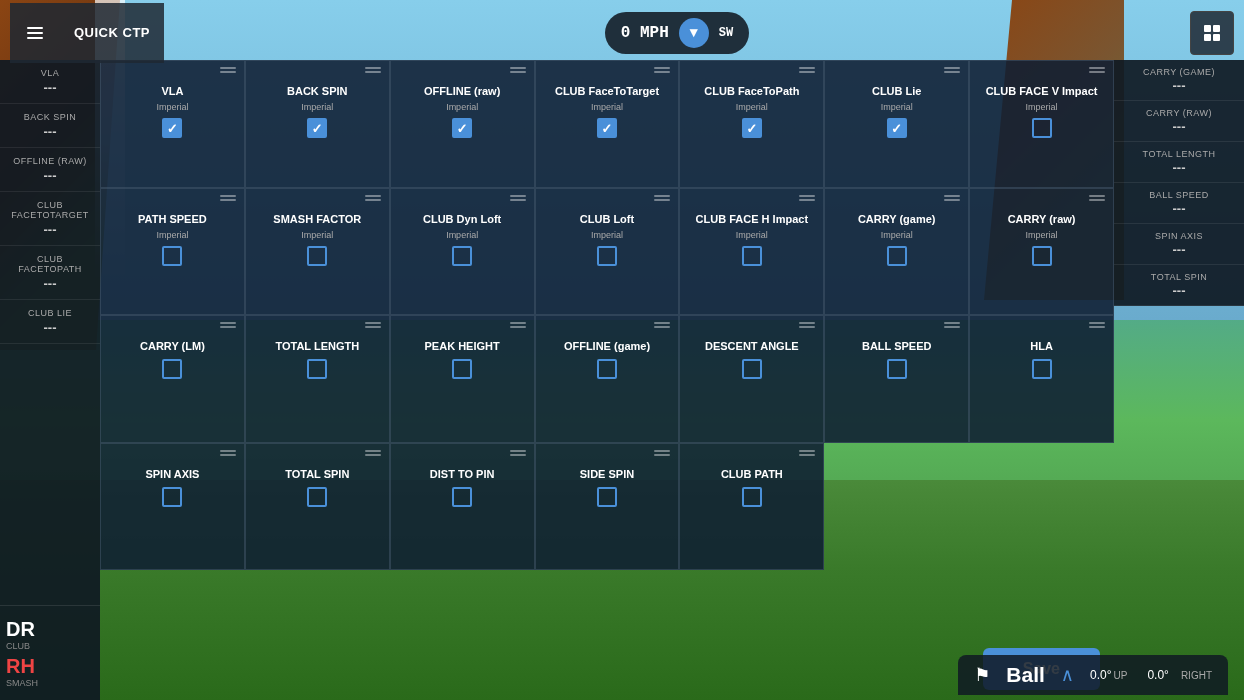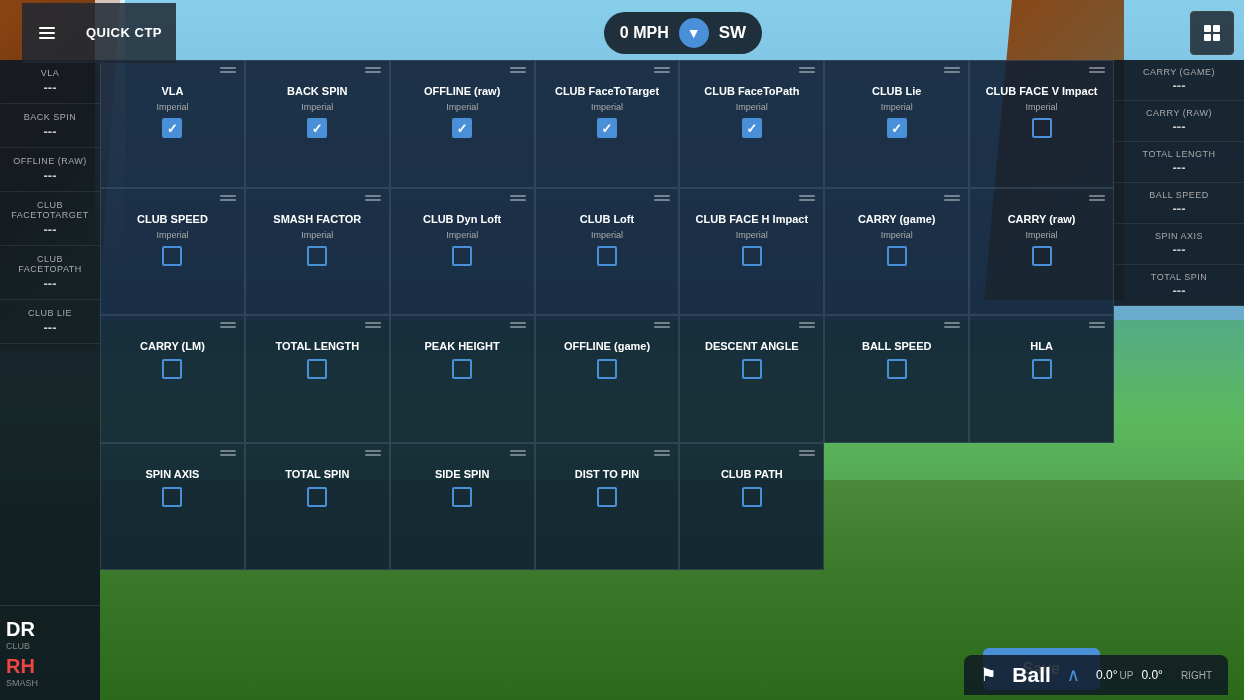--- a/index.html
+++ b/index.html
@@ -54,21 +54,21 @@
       position: absolute;
       top: 0; left: 0; right: 0;
       height: 320px;
       background: linear-gradient(180deg, #87CEEB 0%, #6aabcd 100%);
       z-index: 0;
     }
 
     
     .header {
       position: absolute;
-      top: 0; left: 12px; right: 0;
+      top: 0; left: 0; right: 0;
       height: 65px;
       display: flex;
       align-items: center;
       justify-content: space-between;
       z-index: 100;
       padding: 0 10px;
     }
     .header-left {
       display: flex;
       align-items: center;
@@ -97,39 +97,40 @@
       text-align: center;
       line-height: 1.2;
     }
     .header-center {
       display: flex;
       align-items: center;
       background: rgba(20,30,40,0.9);
       border-radius: 25px;
       padding: 6px 16px;
       gap: 10px;
+      font-family: Liberation Mono, monospace;
     }
     .speed-display {
       color: white;
       font-size: 16px;
       font-weight: bold;
     }
     .arrow-icon {
       width: 30px; height: 30px;
       background: #4a90d9;
       border-radius: 50%;
       display: flex;
       align-items: center;
       justify-content: center;
       color: white;
       font-size: 14px;
     }
     .club-label {
       color: white;
-      font-size: 17px;
+      font-size: 12px;
       font-weight: bold;
     }
     .header-right {
       display: flex;
       gap: 8px;
       align-items: center;
     }
     .grid-btn {
       width: 44px; height: 44px;
       background: rgba(30,40,50,0.85);
@@ -351,21 +352,21 @@
       font-size: 21px;
       font-weight: bold;
     }
     .up-arrow {
       color: #4a90d9;
       font-size: 18px;
       cursor: pointer;
     }
     .angle-display {
       display: flex;
-      gap: 8px;
+      gap: 20px;
       color: white;
       font-size: 12px;
     }
   </style>
 </head>
 <body>
 
 <div class="bg-scene">
   <div class="bg-sky"></div>
   <div class="bg-cliff-left"></div>
@@ -531,21 +532,21 @@
         </div>
         <div class="cell-title">CLUB FACE V Impact</div>
         <div class="cell-unit">Imperial</div>
         <div class="cell-checkbox"></div>
       </div>
       <div class="grid-cell">
         <div class="cell-handle">
           <span></span>
           <span></span>
         </div>
-        <div class="cell-title">CLUB SPEED</div>
+        <div class="cell-title">PATH SPEED</div>
         <div class="cell-unit">Imperial</div>
         <div class="cell-checkbox"></div>
       </div>
       <div class="grid-cell">
         <div class="cell-handle">
           <span></span>
           <span></span>
         </div>
         <div class="cell-title">SMASH FACTOR</div>
         <div class="cell-unit">Imperial</div>
@@ -666,29 +667,29 @@
           <span></span>
         </div>
         <div class="cell-title">TOTAL SPIN</div>
         <div class="cell-checkbox"></div>
       </div>
       <div class="grid-cell">
         <div class="cell-handle">
           <span></span>
           <span></span>
         </div>
+        <div class="cell-title">DIST TO PIN</div>
+        <div class="cell-checkbox"></div>
+      </div>
+      <div class="grid-cell">
+        <div class="cell-handle">
+          <span></span>
+          <span></span>
+        </div>
         <div class="cell-title">SIDE SPIN</div>
-        <div class="cell-checkbox"></div>
-      </div>
-      <div class="grid-cell">
-        <div class="cell-handle">
-          <span></span>
-          <span></span>
-        </div>
-        <div class="cell-title">DIST TO PIN</div>
         <div class="cell-checkbox"></div>
       </div>
       <div class="grid-cell">
         <div class="cell-handle">
           <span></span>
           <span></span>
         </div>
         <div class="cell-title">CLUB PATH</div>
         <div class="cell-checkbox"></div>
       </div>
@@ -703,17 +704,17 @@
   <div class="footer-left"></div>
   <div class="footer-right">
     <span class="flag-icon">⚑</span>
     <span class="ball-label">Ball</span>
     <span class="up-arrow">∧</span>
     <div class="angle-display">
       <span>
         <span>0.0°</span><span style="color:#aaa;font-size:10px;margin-left:2px;">UP</span>
       </span>
       <span>
-        <span>0.0°</span><span style="color:#aaa;font-size:10px;margin-left:18px;">RIGHT</span>
+        <span>0.0°</span><span style="color:#aaa;font-size:10px;margin-left:12px;">RIGHT</span>
       </span>
     </div>
   </div>
 </div>
 
 </body></html>

